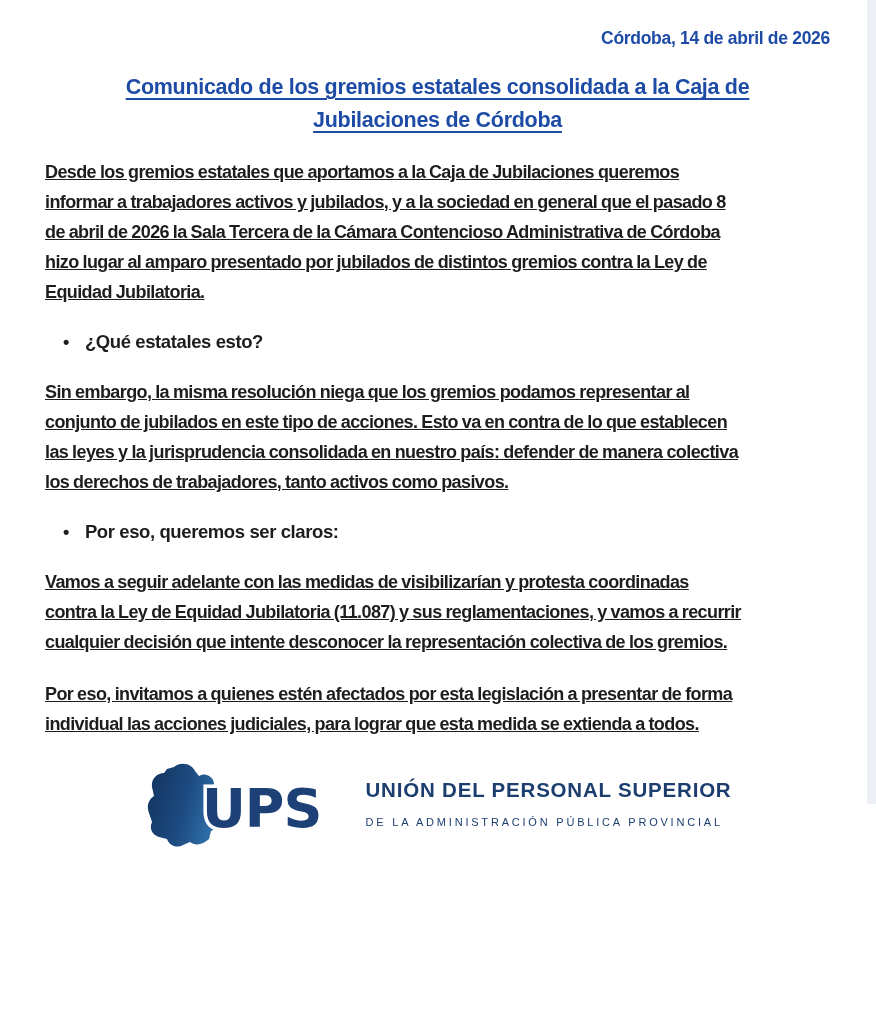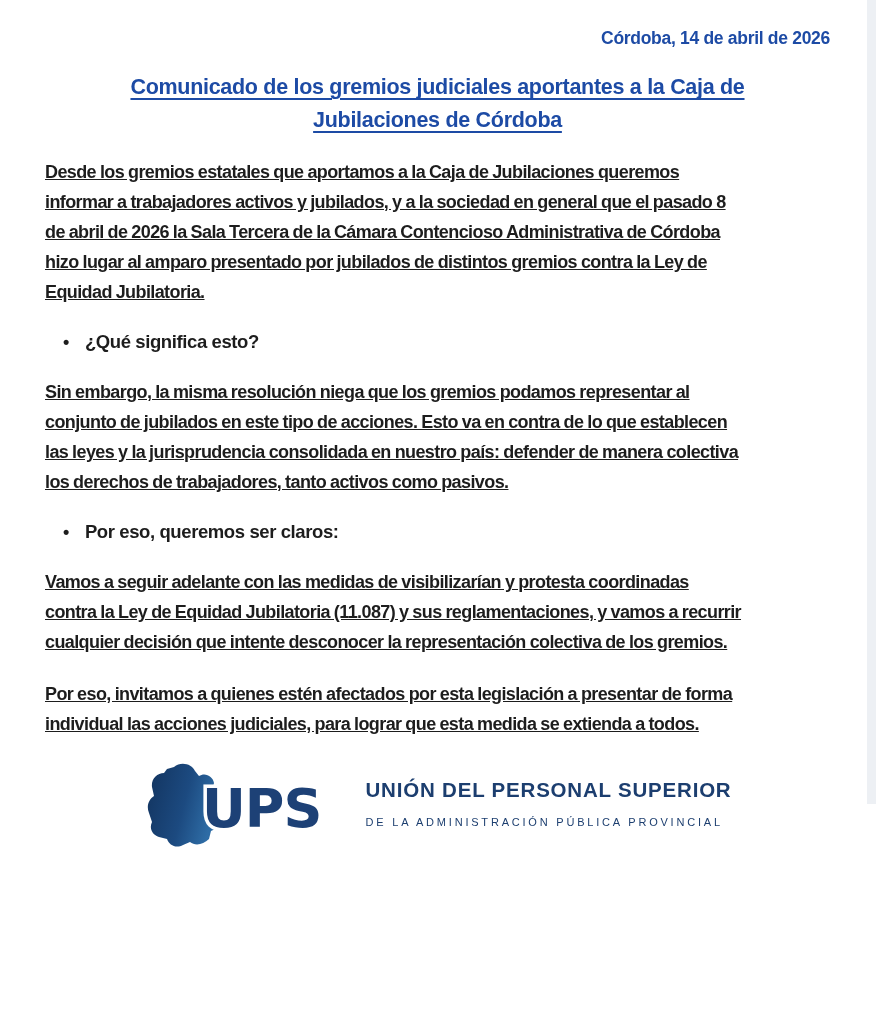--- a/index.html
+++ b/index.html
@@ -112,32 +112,32 @@
     white-space: nowrap;
   }
 </style>
 </head>
 <body>
 
 <div class="page">
 
   <div class="date-line">Córdoba, 14 de abril de 2026</div>
 
-  <h1 class="doc-title">Comunicado de los gremios judiciales aportantes a la Caja de
+  <h1 class="doc-title">Comunicado de los gremios estatales consolidada a la Caja de
 Jubilaciones de Córdoba</h1>
 
   <p class="para">Desde los gremios estatales que aportamos a la Caja de Jubilaciones queremos
 informar a trabajadores activos y jubilados, y a la sociedad en general que el pasado 8
 de abril de 2026 la Sala Tercera de la Cámara Contencioso Administrativa de Córdoba
 hizo lugar al amparo presentado por jubilados de distintos gremios contra la Ley de
 Equidad Jubilatoria.</p>
 
   <div class="bullet-row">
     <span class="bullet-dot">•</span>
-    <span>¿Qué significa esto?</span>
+    <span>¿Qué estatales esto?</span>
   </div>
 
 
   <p class="para">Sin embargo, la misma resolución niega que los gremios podamos representar al
 conjunto de jubilados en este tipo de acciones. Esto va en contra de lo que establecen
 las leyes y la jurisprudencia consolidada en nuestro país: defender de manera colectiva
 los derechos de trabajadores, tanto activos como pasivos.</p>
 
   <div class="bullet-row">
     <span class="bullet-dot">•</span>

